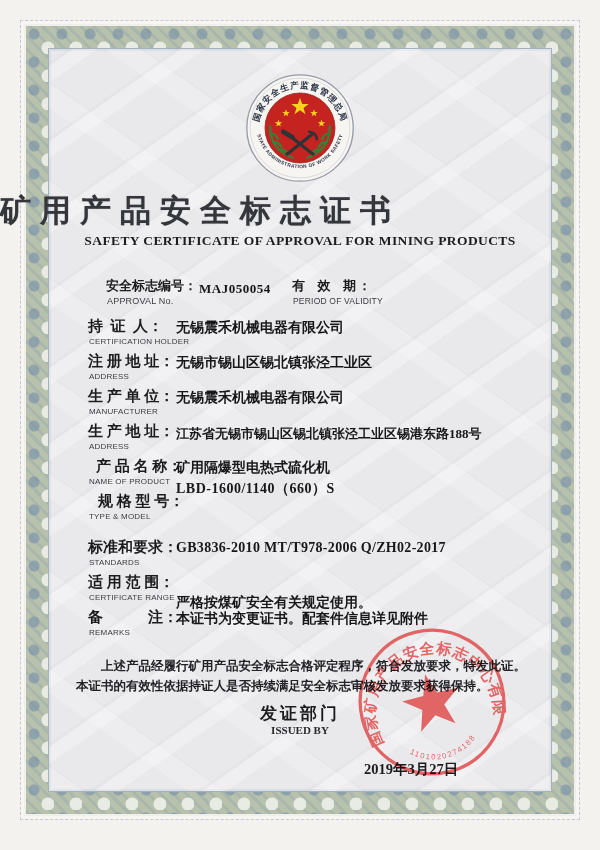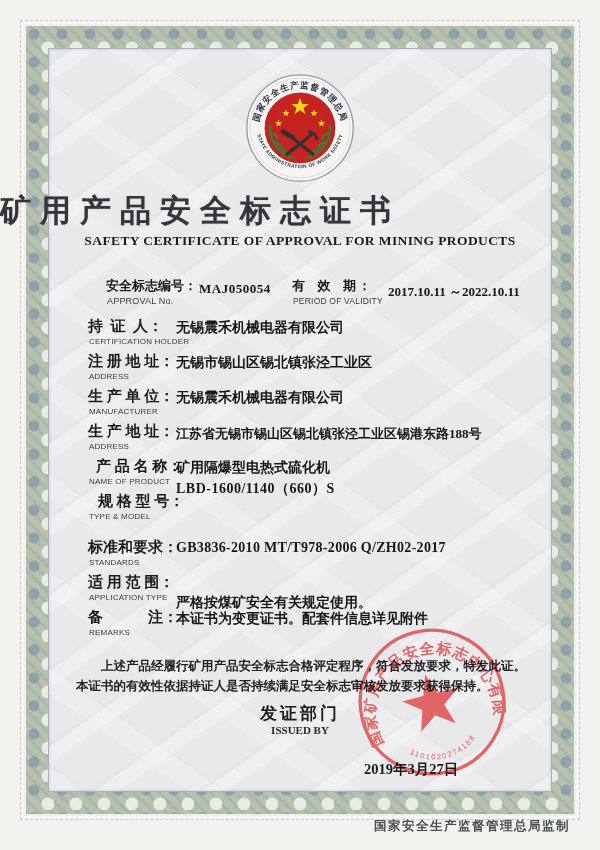--- a/index.html
+++ b/index.html
@@ -116,21 +116,20 @@
     </svg>
 
     <div class="abs title">矿用产品安全标志证书</div>
     <div class="abs subtitle">SAFETY CERTIFICATE OF APPROVAL FOR MINING PRODUCTS</div>
 
     <div class="abs lab fs13" style="left:106px; top:277px;">安全标志编号：</div>
     <div class="abs sub" style="left:107px; top:296px; font-size:9px;">APPROVAL No.</div>
     <div class="abs val fs13" style="left:199px; top:281px; letter-spacing:.5px;">MAJ050054</div>
     <div class="abs lab fs13" style="left:292px; top:277px; letter-spacing:2px;">有  效  期：</div>
     <div class="abs sub" style="left:293px; top:296px; font-size:8.5px;">PERIOD OF VALIDITY</div>
-    <div class="abs val fs13" style="left:388px; top:283px;">2017.10.11 ～2022.10.11</div>
 
     <div>
       <div class="abs lab fs15" style="left:88px; top:317px;">持  证  人：</div>
       <div class="abs sub" style="left:89px; top:337px;">CERTIFICATION HOLDER</div>
       <div class="abs val fs14" style="left:176px; top:319px;">无锡震禾机械电器有限公司</div>
     </div>
     <div>
       <div class="abs lab fs15" style="left:88px; top:352px;">注 册 地 址：</div>
       <div class="abs sub" style="left:89px; top:372px;">ADDRESS</div>
       <div class="abs val fs14" style="left:176px; top:354px;">无锡市锡山区锡北镇张泾工业区</div>
@@ -155,21 +154,21 @@
       <div class="abs sub" style="left:89px; top:512px;">TYPE &amp; MODEL</div>
       <div class="abs val fs14" style="left:176px; top:480px; letter-spacing:.5px;">LBD-1600/1140（660）S</div>
     </div>
     <div>
       <div class="abs lab fs15" style="left:88px; top:538px;">标准和要求：</div>
       <div class="abs sub" style="left:89px; top:558px;">STANDARDS</div>
       <div class="abs val fs14" style="left:176px; top:540px; letter-spacing:.3px;">GB3836-2010 MT/T978-2006 Q/ZH02-2017</div>
     </div>
     <div>
       <div class="abs lab fs15" style="left:88px; top:573px;">适 用 范 围：</div>
-      <div class="abs sub" style="left:89px; top:593px;">APPLICATION TYPE</div>
+      <div class="abs sub" style="left:89px; top:593px;">CERTIFICATE RANGE</div>
       <div class="abs val fs14" style="left:176px; top:594px;">严格按煤矿安全有关规定使用。</div>
     </div>
     <div>
       <div class="abs lab fs15" style="left:88px; top:608px;">备　　　注：</div>
       <div class="abs sub" style="left:89px; top:628px;">REMARKS</div>
       <div class="abs val fs14" style="left:176px; top:610px;">本证书为变更证书。配套件信息详见附件</div>
     </div>
 
     <div class="abs statement">上述产品经履行矿用产品安全标志合格评定程序，符合发放要求，特发此证。本证书的有效性依据持证人是否持续满足安全标志审核发放要求获得保持。</div>
 
@@ -187,15 +186,14 @@
       <text font-size="14.5" font-weight="bold" fill="#e05959" letter-spacing="1" font-family="'Liberation Serif','DejaVu Serif',serif">
         <textPath href="#sealRing" startOffset="50%" text-anchor="middle">安标国家矿用产品安全标志中心有限公司</textPath>
       </text>
       <text font-size="7.5" fill="#e05959" letter-spacing="1.5" font-family="'Liberation Sans','DejaVu Sans',sans-serif">
         <textPath href="#sealNum" startOffset="50%" text-anchor="middle">1101020274188</textPath>
       </text>
     </svg>
 
   </div>
 
-  <div class="footer">国家安全生产监督管理总局监制</div>
 
 </div>
 
 </body></html>

